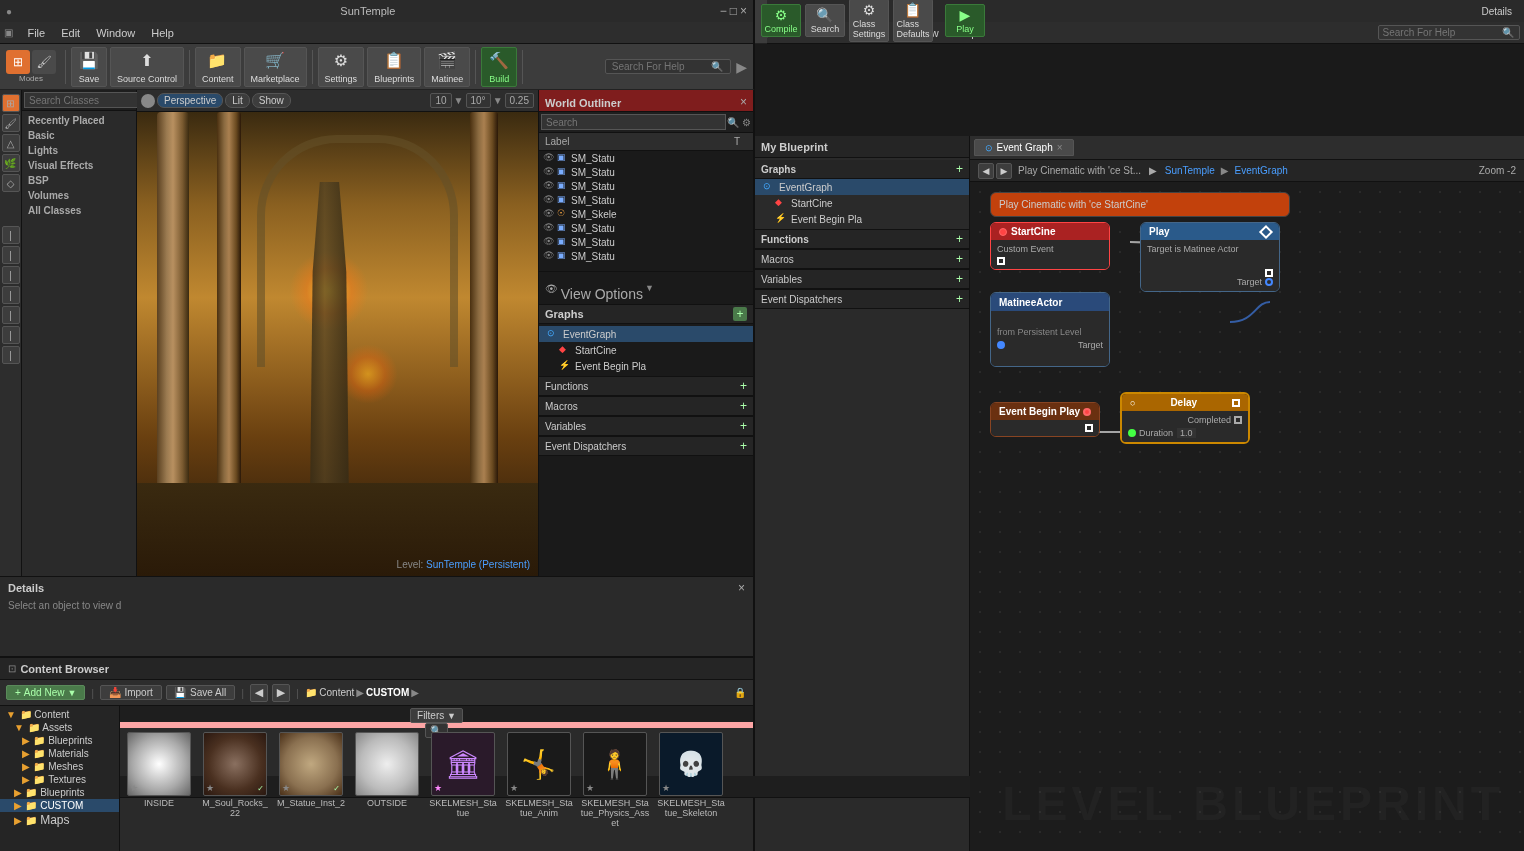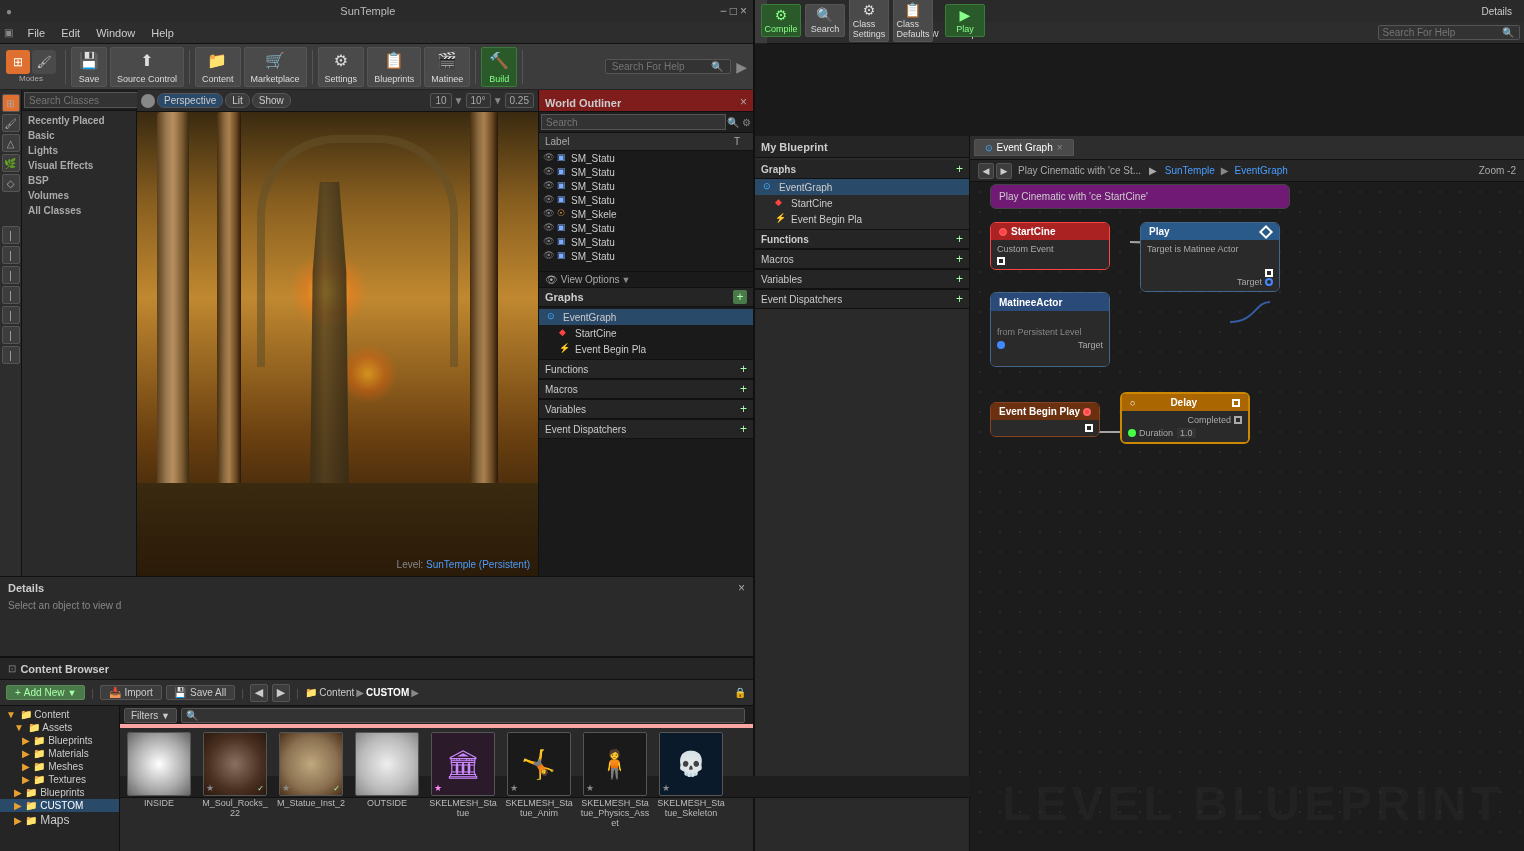--- a/index.html
+++ b/index.html
@@ -349,21 +349,21 @@
             </div>
             <div class="outliner-item">
               <span style="width:12px; height:12px; margin-right:2px; color:#888; font-size:9px;">👁</span>
               <span style="width:12px; height:12px; margin-right:2px; color:#7aadff; font-size:9px;">▣</span>
               <span style="flex:1; font-size:10px; color:#ccc;">SM_Statu</span>
             </div>
           </div>
 
           <div style="padding:2px 6px; border-top:1px solid #111; border-bottom:1px solid #111; cursor:pointer; display:flex; align-items:center;">
             <span style="font-size:10px; color:#aaa;">👁</span>
-            <span style="font-size:10px; color:#aaa; margin-left:3px;">View Options</span>
+            <span style="font-size:14px; color:#aaa; margin-left:3px;margin-top:12px;">View Options</span>
             <span style="font-size:9px; color:#888; margin-left:2px;">▼</span>
           </div>
 
           <div style="display:flex; align-items:center; justify-content:space-between; padding:2px 6px; background:#252525; border-bottom:1px solid #111;">
             <span style="font-size:11px; color:#ccc; font-weight:bold;">Graphs</span>
             <span style="width:14px; height:14px; background:#4a7a4a; border-radius:2px; display:flex; align-items:center; justify-content:center; color:#aaffaa; font-size:12px; cursor:pointer;">+</span>
           </div>
           <div style="padding:2px 0;">
             <div style="display:flex; align-items:center; padding:2px 8px; cursor:pointer; background:#2a4a6a;">
               <span style="width:12px; height:12px; margin-right:4px; color:#44aaff; font-size:9px;">⊙</span>
@@ -490,21 +490,21 @@
               <span style="font-size:10px; margin-left:2px; color:#fff;">CUSTOM</span>
             </div>
             <div class="folder-item folder-indent-1">
               <span style="color:#e8a030; font-size:10px; margin-right:4px;">▶</span>
               <span style="font-size:10px;">📁</span>
               <span style="font-size:12px; margin-left:2px;">Maps</span>
             </div>
           </div>
 
           <div style="flex:1; display:flex; flex-direction:column;">
-            <div style="display:flex; align-items:flex-start; background:#1e1e1e; border-bottom:4px solid #fca5a5; padding:2px 4px; height:22px;">
+            <div style="display:flex; align-items:center; background:#1e1e1e; border-bottom:6px solid #fca5a5; padding:2px 4px; height:22px;flex-direction:column;">
               <button class="cb-btn-neutral" style="font-size:10px; padding:1px 6px;">
                 <span>Filters</span>
                 <span style="font-size:9px;">▼</span>
               </button>
               <div style="flex:1; display:flex; align-items:center; background:#333; border:1px solid #555; border-radius:2px; padding:1px 4px; margin:0 4px;">
                 <span style="color:#888; font-size:10px;">🔍</span>
               </div>
             </div>
             <div class="cb-assets">
 
@@ -651,21 +651,21 @@
 
             <svg style="position:absolute; top:0; left:0; width:100%; height:100%; pointer-events:none;">
 
               <path d="M 160 60 C 220 60 240 80 300 80" stroke="#ffffff" stroke-width="2" fill="none" opacity="0.6"></path>
 
               <path d="M 260 140 C 285 140 285 120 300 120" stroke="#4488ff" stroke-width="2" fill="none" opacity="0.6"></path>
 
               <path d="M 75 250 C 120 250 140 250 150 250" stroke="#ffffff" stroke-width="2" fill="none" opacity="0.6"></path>
             </svg>
 
-            <div style="position:absolute; top:2px; left:20px; width:300px; background:#701a75; border:1px solid #444; border-radius:6px; font-size:10px; padding:6px 8px;">
+            <div style="position:absolute; top:10px; left:20px; width:300px; background:#c2410c; border:1px solid #444; border-radius:6px; font-size:10px; padding:6px 8px;">
               <span style="color:#ccc; font-size:10px;">Play Cinematic with 'ce StartCine'</span>
             </div>
 
             <div style="position:absolute; top:40px; left:20px; min-width:120px; border-radius:6px; overflow:hidden; border:1px solid #ff4444;">
               <div style="background:#aa2222; padding:3px 8px; display:flex; align-items:center; gap:4px;">
                 <span style="width:8px; height:8px; border-radius:50%; background:#ff4444; border:1px solid #ff6666;"></span>
                 <span style="font-size:10px; color:#fff; font-weight:bold;">StartCine</span>
               </div>
               <div style="background:#2a2a2a; padding:4px 6px;">
                 <div style="font-size:9px; color:#aaa; margin-bottom:3px;">Custom Event</div>

